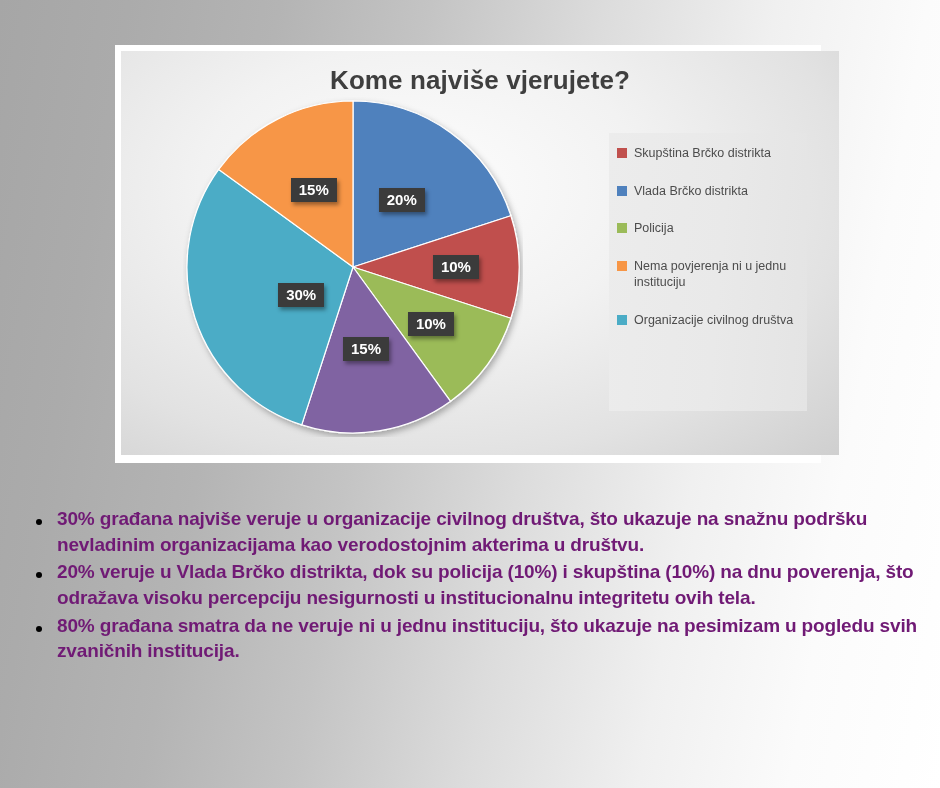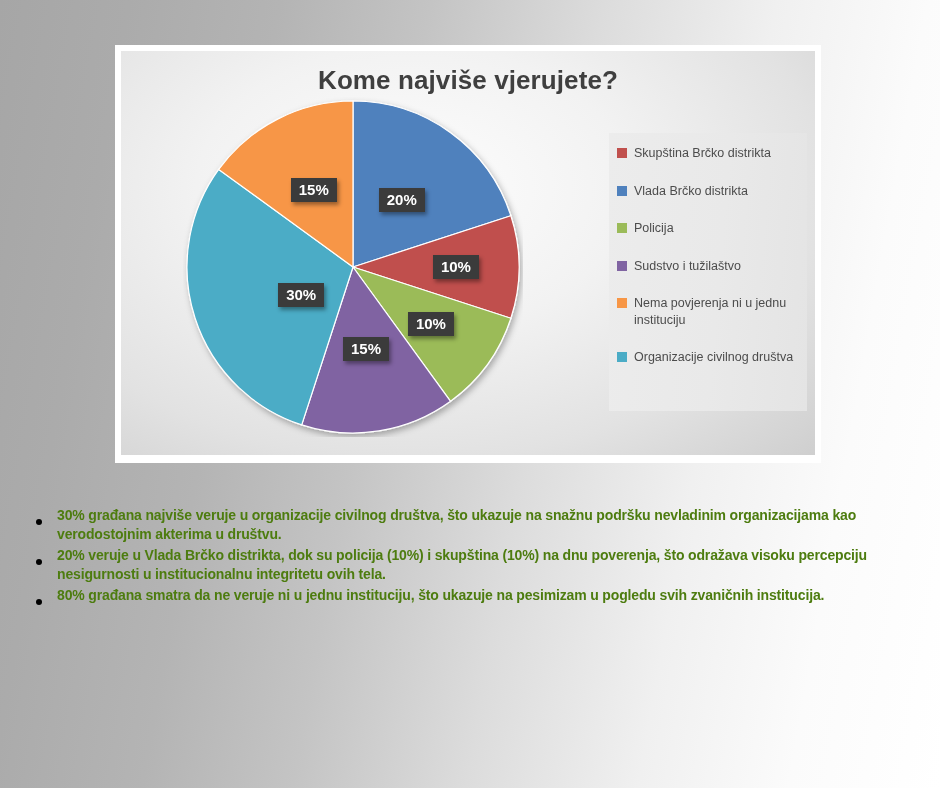--- a/index.html
+++ b/index.html
@@ -32,20 +32,21 @@
     background: #ffffff;
     padding: 6px 6px 8px 6px;
     box-sizing: border-box;
   }
   #chart-inner {
     position: relative;
     width: 100%;
     height: 100%;
     background: radial-gradient(ellipse at 42% 34%, #fdfdfd 0%, #f2f2f2 38%, #e2e2e2 72%, #cfcfcf 100%);
     overflow: hidden;
+    padding-left: 24px;
   }
 
   #chart-title {
     position: absolute;
     left: 0;
     right: 0;
     top: 14px;
     text-align: center;
     font-size: 26px;
     font-weight: bold;
@@ -119,23 +120,23 @@
   }
   .bullet-dot {
     flex: 0 0 auto;
     width: 6px;
     height: 6px;
     border-radius: 50%;
     background: #000000;
     margin: 13px 15px 0 12px;
   }
   .bullet-text {
-    font-size: 14px;
+    font-size: 19px;
     font-weight: bold;
-    color: #4d7c0f;
+    color: #701a75;
     line-height: 1.35;
     letter-spacing: -.15px;
   }
 </style>
 </head>
 <body>
 
 <div id="chart-panel">
   <div id="chart-inner">
 
@@ -174,24 +175,20 @@
         </div>
         <div class="legend-item">
           <span class="legend-swatch" style="background: rgb(79, 129, 189);"></span>
           <span class="legend-text">Vlada Brčko distrikta</span>
         </div>
         <div class="legend-item">
           <span class="legend-swatch" style="background: rgb(155, 187, 89);"></span>
           <span class="legend-text">Policija</span>
         </div>
         <div class="legend-item">
-          <span class="legend-swatch" style="background: rgb(128, 100, 162);"></span>
-          <span class="legend-text">Sudstvo i tužilaštvo</span>
-        </div>
-        <div class="legend-item">
           <span class="legend-swatch" style="background: rgb(247, 150, 70);"></span>
           <span class="legend-text">Nema povjerenja ni u jednu instituciju</span>
         </div>
         <div class="legend-item">
           <span class="legend-swatch" style="background: rgb(75, 172, 198);"></span>
           <span class="legend-text">Organizacije civilnog društva</span>
         </div>
       </div>
 
   </div>

